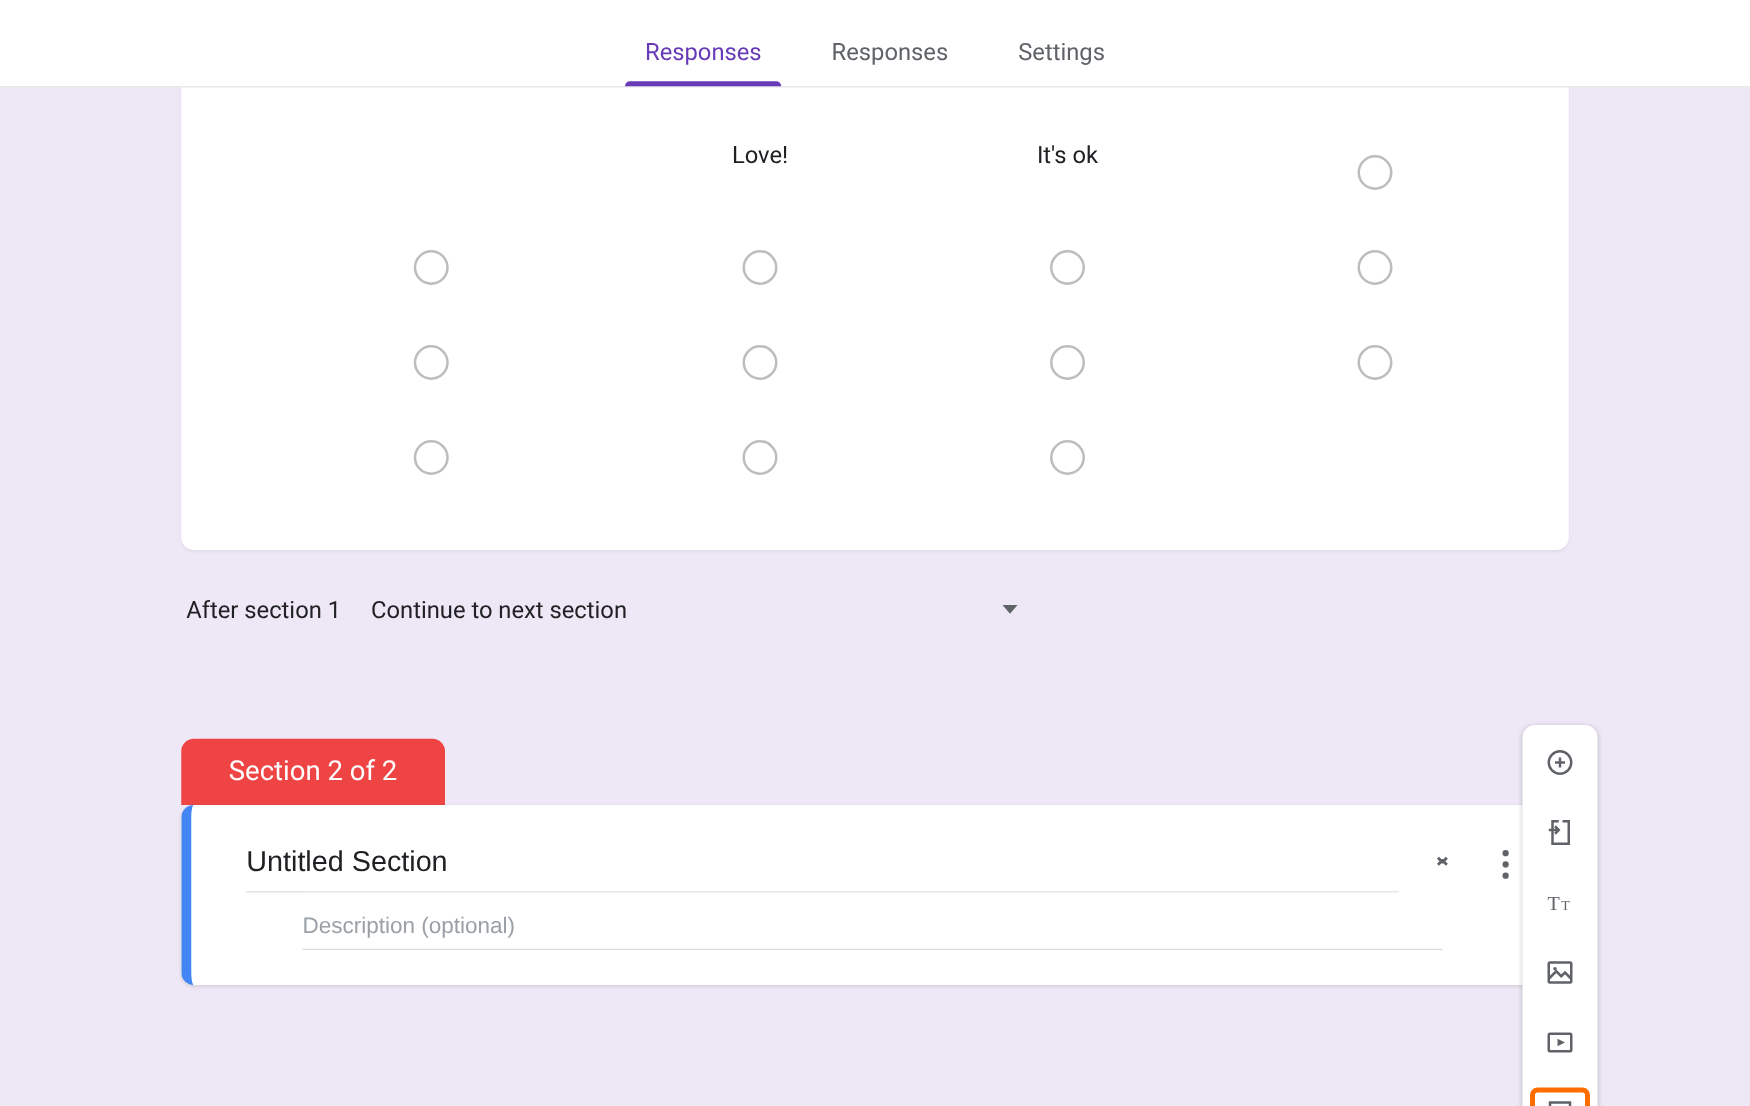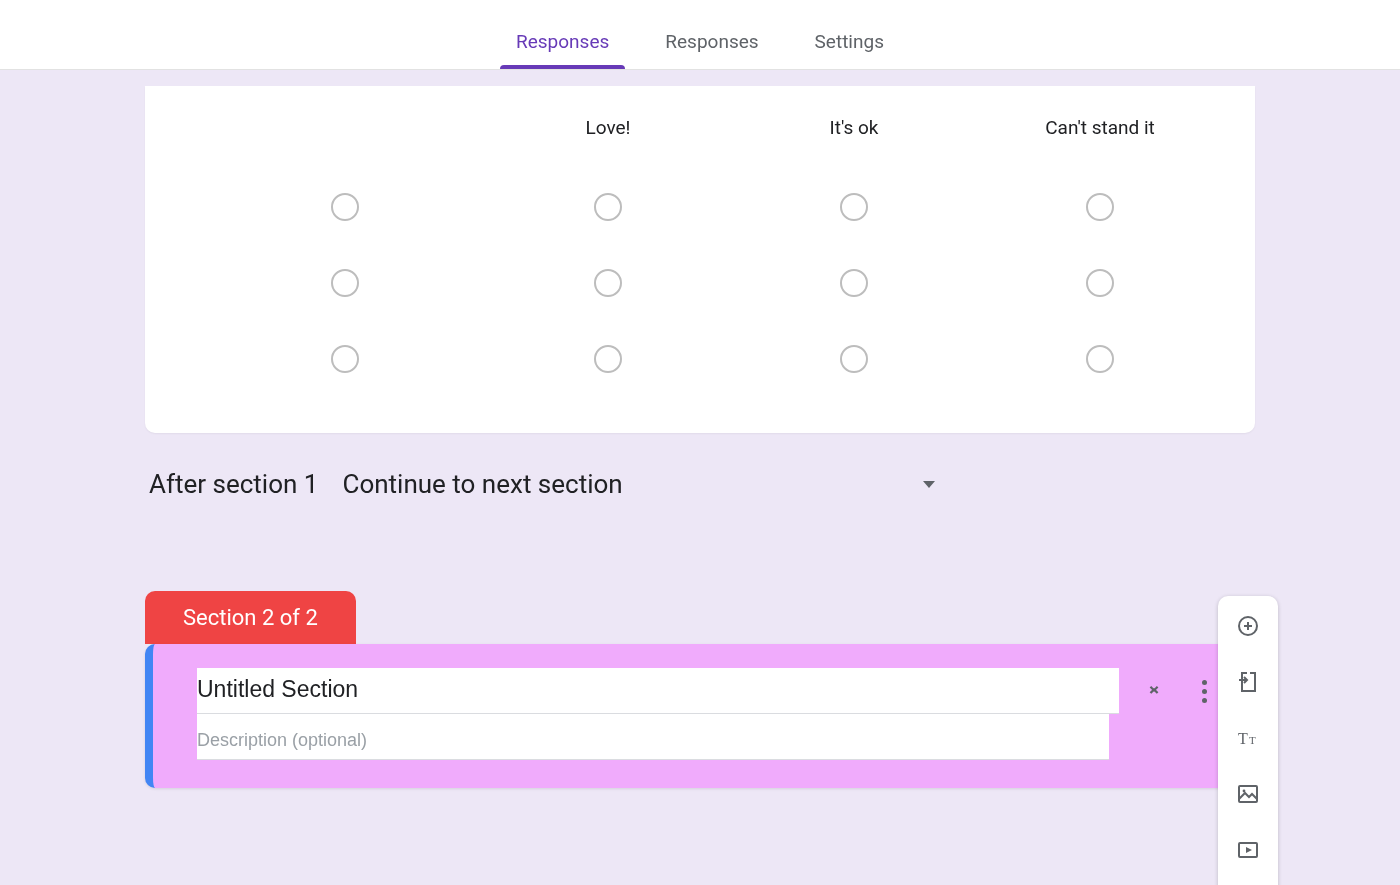--- a/index.html
+++ b/index.html
@@ -42,21 +42,21 @@
 
   .content {
     position: relative;
     width: 100%;
     padding: 0;
   }
 
   .card {
     background: #fff;
     width: 1110px;
-    margin: 16px auto;
+    margin: 0 auto;
     border-radius: 0 0 10px 10px;
     padding: 30px 32px 36px 60px;
     box-shadow: 0 1px 2px rgba(0,0,0,0.05);
   }
 
   .grid {
     display: grid;
     grid-template-columns: 280px repeat(3, 1fr);
     align-items: center;
     column-gap: 0;
@@ -84,21 +84,21 @@
     cursor: pointer;
   }
 
   .after-section {
     width: 1110px;
     margin: 36px auto 0 auto;
     display: flex;
     align-items: center;
     gap: 24px;
     padding-left: 4px;
-    font-size: 26px;
+    font-size: 19px;
   }
   .after-section .dropdown {
     display: flex;
     align-items: center;
     gap: 300px;
     cursor: pointer;
     color: #202124;
   }
   .after-section .caret {
     width: 0; height: 0;
@@ -114,21 +114,21 @@
   }
   .section-chip {
     display: inline-block;
     background: #ef4444;
     color: #fff;
     font-size: 22px;
     padding: 14px 38px;
     border-radius: 10px 10px 0 0;
   }
   .section-card {
-    background: #f0abfc;
+    background: #ffffff;
     width: 100%;
     border-radius: 10px;
     padding: 24px 36px 28px 44px;
     position: relative;
     border-left: 8px solid #4285f4;
     box-shadow: 0 1px 3px rgba(0,0,0,0.1);
   }
   .section-card .title-row {
     display: flex;
     align-items: center;
@@ -144,20 +144,21 @@
     color: #202124;
   }
   .section-card input.desc {
     width: calc(100% - 110px);
     border: none;
     border-bottom: 1px solid #dadce0;
     font-size: 18px;
     padding: 16px 0 8px 0;
     outline: none;
     color: #9aa0a6;
+    margin-left: 45px;
   }
   .section-card input.desc::placeholder { color: #9aa0a6; }
   .iconbtn {
     width: 30px; height: 30px;
     display: flex; align-items: center; justify-content: center;
     color: #5f6368;
     cursor: pointer;
   }
   .collapse-icon {
     display:flex; flex-direction:column; align-items:center; line-height:0.6; font-size:18px; font-weight:bold;
@@ -203,21 +204,20 @@
   <div class="tab">Settings</div>
 </div>
 
 <div class="content">
 
   <div class="card">
     <div class="grid">
       <div></div>
       <div class="colhead">Love!</div>
       <div class="colhead">It's ok</div>
-      <div class="colhead">Can't stand it</div>
 
       <div class="radiocell">
           <div class="radio"></div>
         </div>
       <div class="radiocell">
           <div class="radio"></div>
         </div>
       <div class="radiocell">
           <div class="radio"></div>
         </div>

